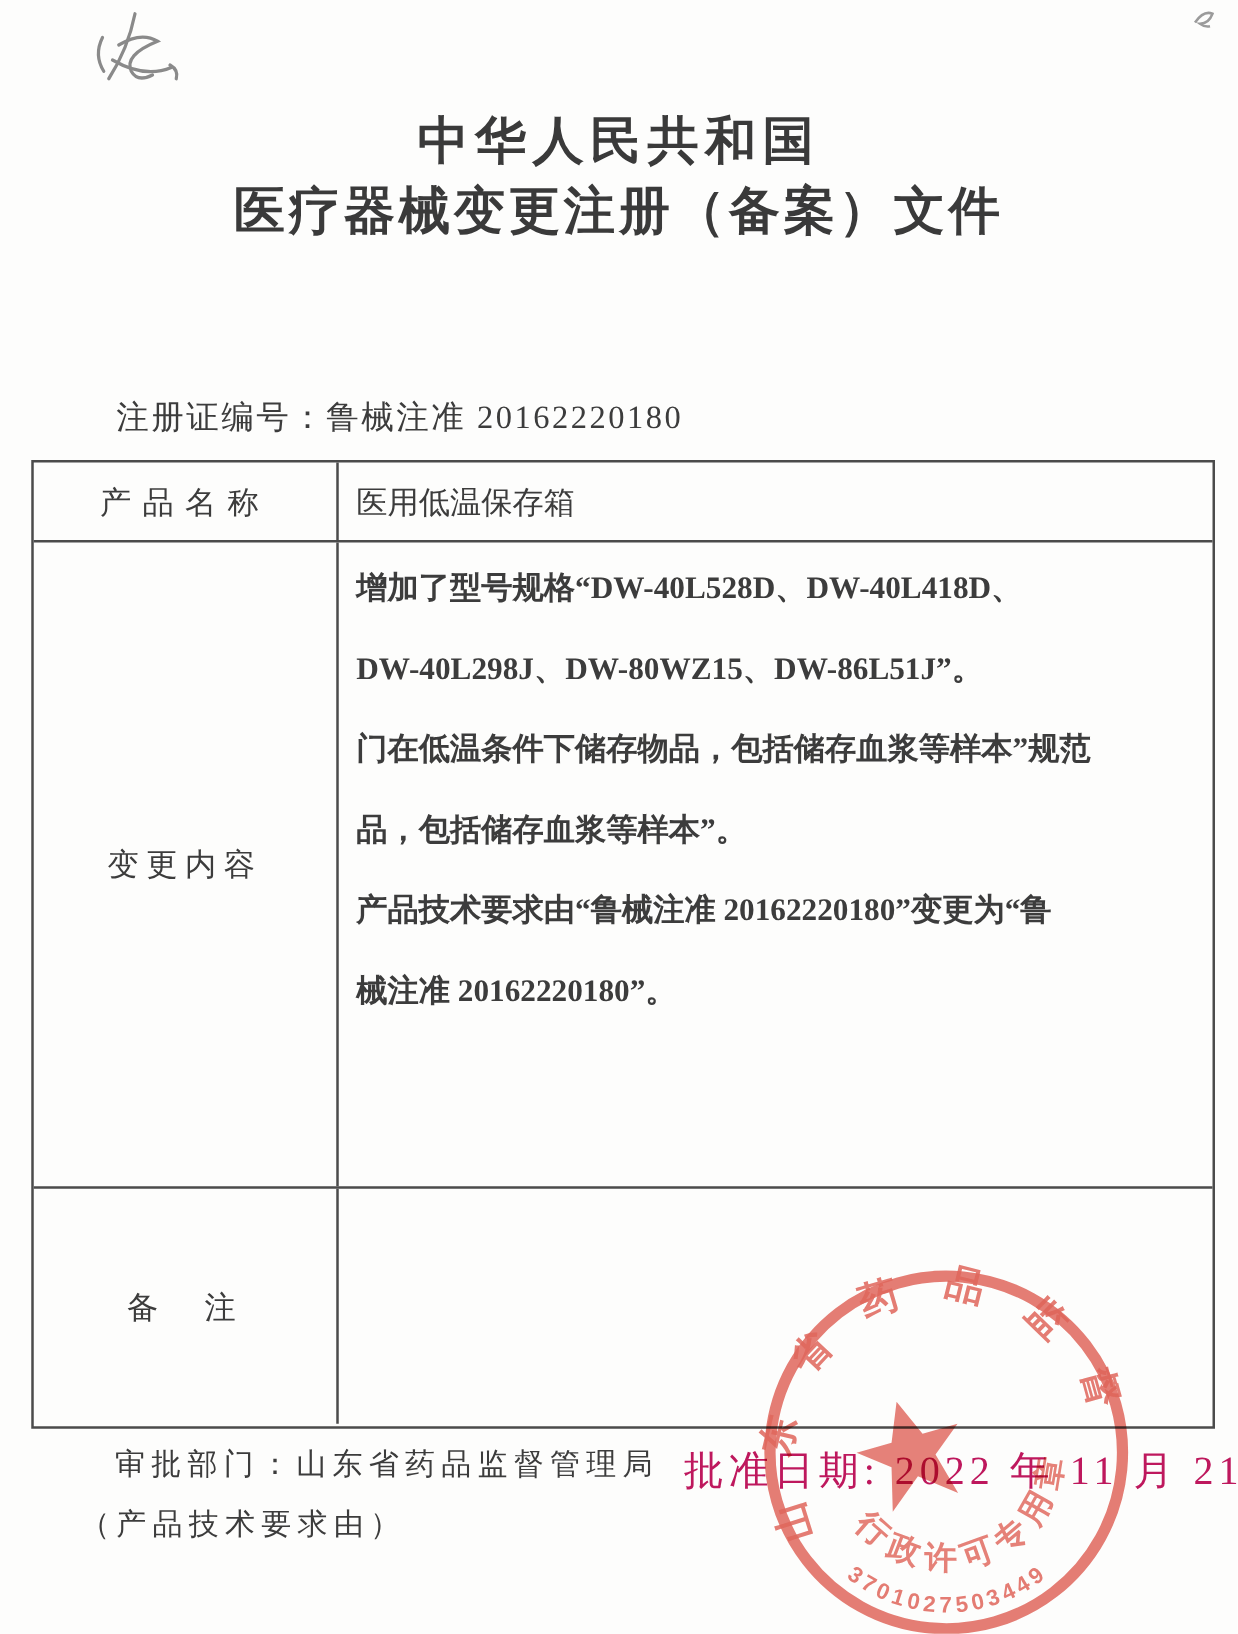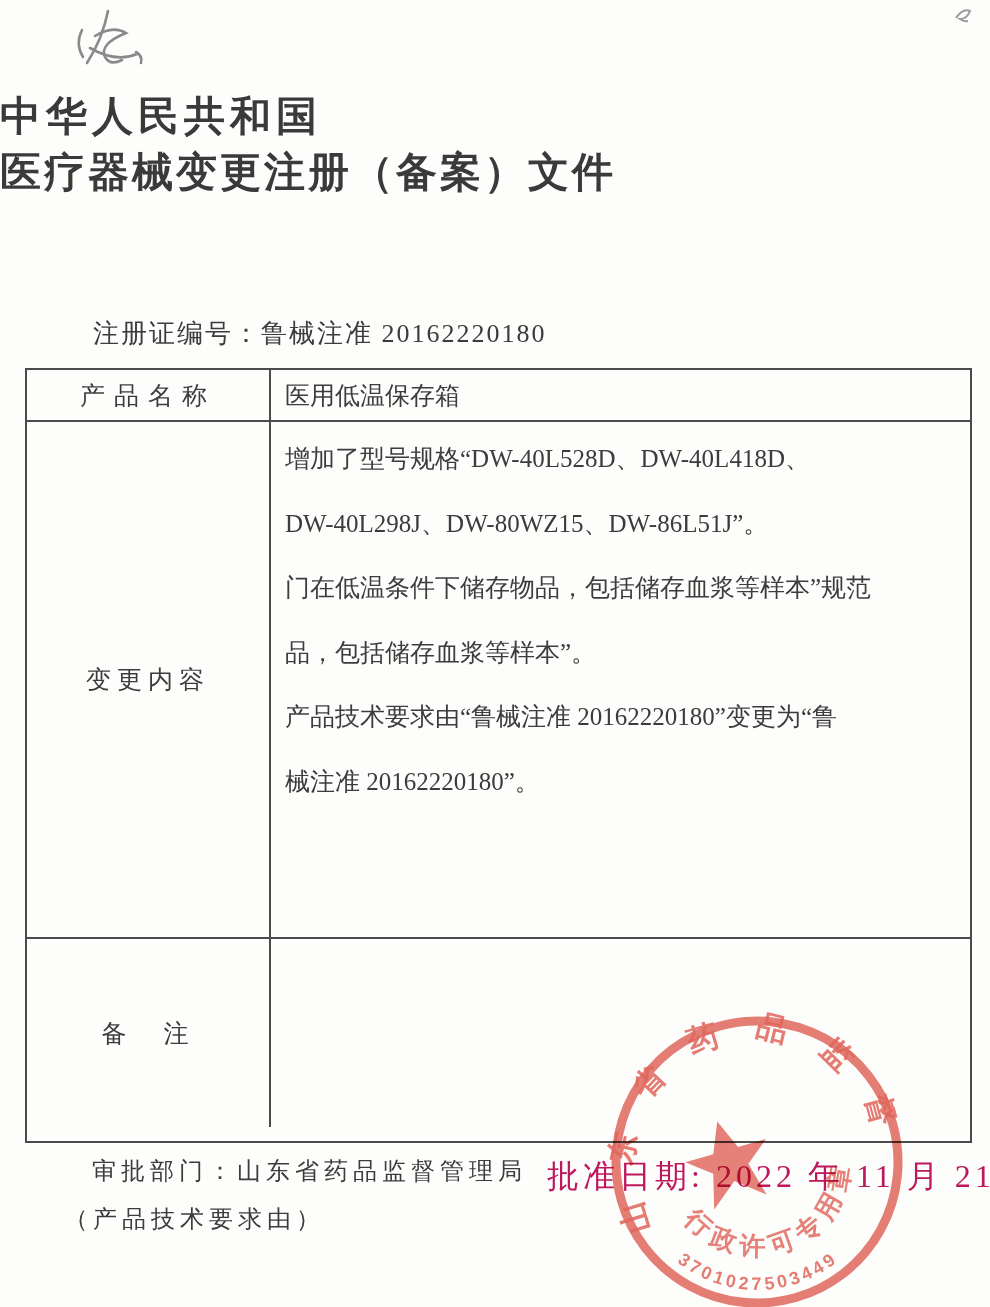--- a/index.html
+++ b/index.html
@@ -4,44 +4,44 @@
 <style>
   html,body{margin:0;padding:0;}
   body{
     width:990px;height:1307px;position:relative;overflow:hidden;
     background:#fdfdfc;
     font-family:"Liberation Serif", serif;
     color:#3d3d3d;
   }
   .abs{position:absolute;}
   
-  .title-block{left:0;top:88px;width:990px;text-align:left;
-    font-family:Liberation Sans, sans-serif;font-weight:600;color:#3a3a3a;}
+  .title-block{left:0;top:88px;width:990px;text-align:center;
+    font-family:Liberation Mono, monospace;font-weight:600;color:#3a3a3a;}
   .title-line1{font-size:41px;letter-spacing:5px;line-height:56px;}
   .title-line2{font-size:41px;letter-spacing:3px;line-height:56px;}
   
   .reg-line{left:93px;top:316px;font-size:26px;letter-spacing:2px;color:#3c3c3c;}
   
   .doc-table{left:25px;top:368px;width:947px;height:775px;
     border:2px solid #4b4b4b;box-sizing:border-box;}
   .t-row{display:flex;box-sizing:border-box;}
   .t-row + .t-row{border-top:2px solid #4b4b4b;}
   .t-label{width:244px;flex:0 0 244px;border-right:2px solid #4b4b4b;
     display:flex;align-items:center;justify-content:center;box-sizing:border-box;
     font-size:25px;color:#3c3c3c;}
   .t-content{flex:1;box-sizing:border-box;padding:0 0 0 14px;
     font-size:25px;color:#3c3c3c;}
-  .row-1{height:50px;font-family:Liberation Serif, serif;}
+  .row-1{height:62px;font-family:Liberation Serif, serif;}
   .row-2{height:517px;}
   .row-3{height:190px;}
   .row-1 .t-content{display:flex;align-items:center;}
   .ls8{letter-spacing:9px;}
   .ls6{letter-spacing:6px;}
   .para-line{line-height:64.5px;white-space:nowrap;}
-  .row-2 .t-content{padding-top:5px;}
+  .row-2 .t-content{padding-top:5px;font-weight:bold;}
   .row-3 .t-content{padding-top:14px;line-height:42px;}
   
   .foot-left1{left:92px;top:1155px;font-size:24px;letter-spacing:5px;color:#3c3c3c;}
   .foot-left2{left:64px;top:1203px;font-size:24px;letter-spacing:5px;color:#3c3c3c;}
   .foot-right{left:547px;top:1155px;font-size:32px;letter-spacing:4px;color:#be185d;white-space:nowrap;}
   
   .stamp{left:595px;top:1000px;width:324px;height:324px;
     mix-blend-mode:multiply;opacity:0.88;pointer-events:none;}
   .stamp-ink{fill:#dd5145;}
   .stamp text{font-family:"Liberation Sans", sans-serif;font-weight:700;}

